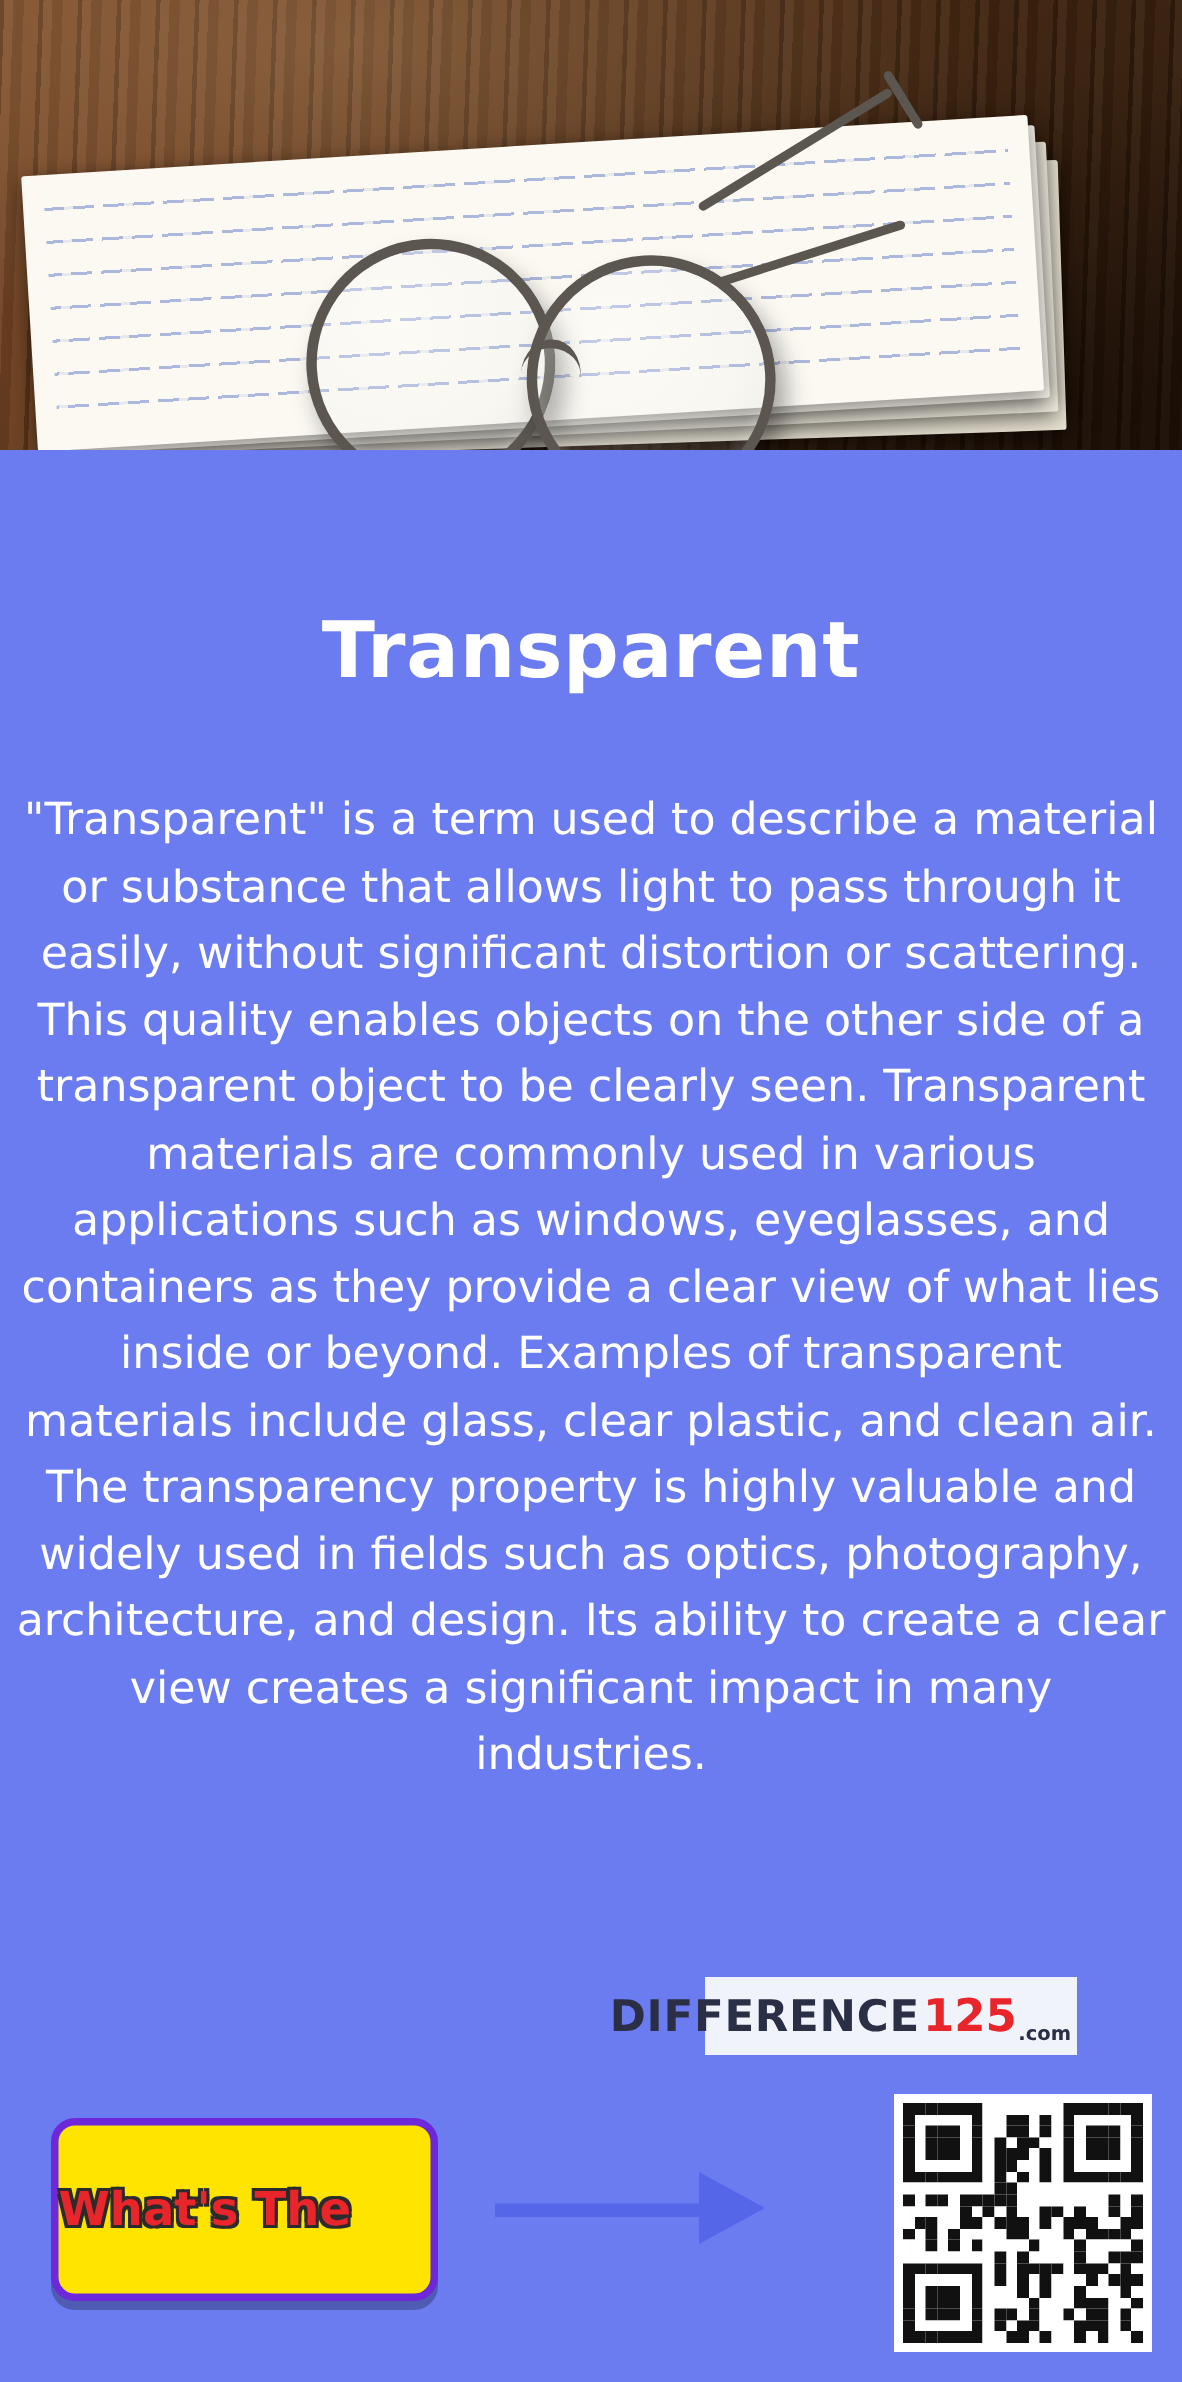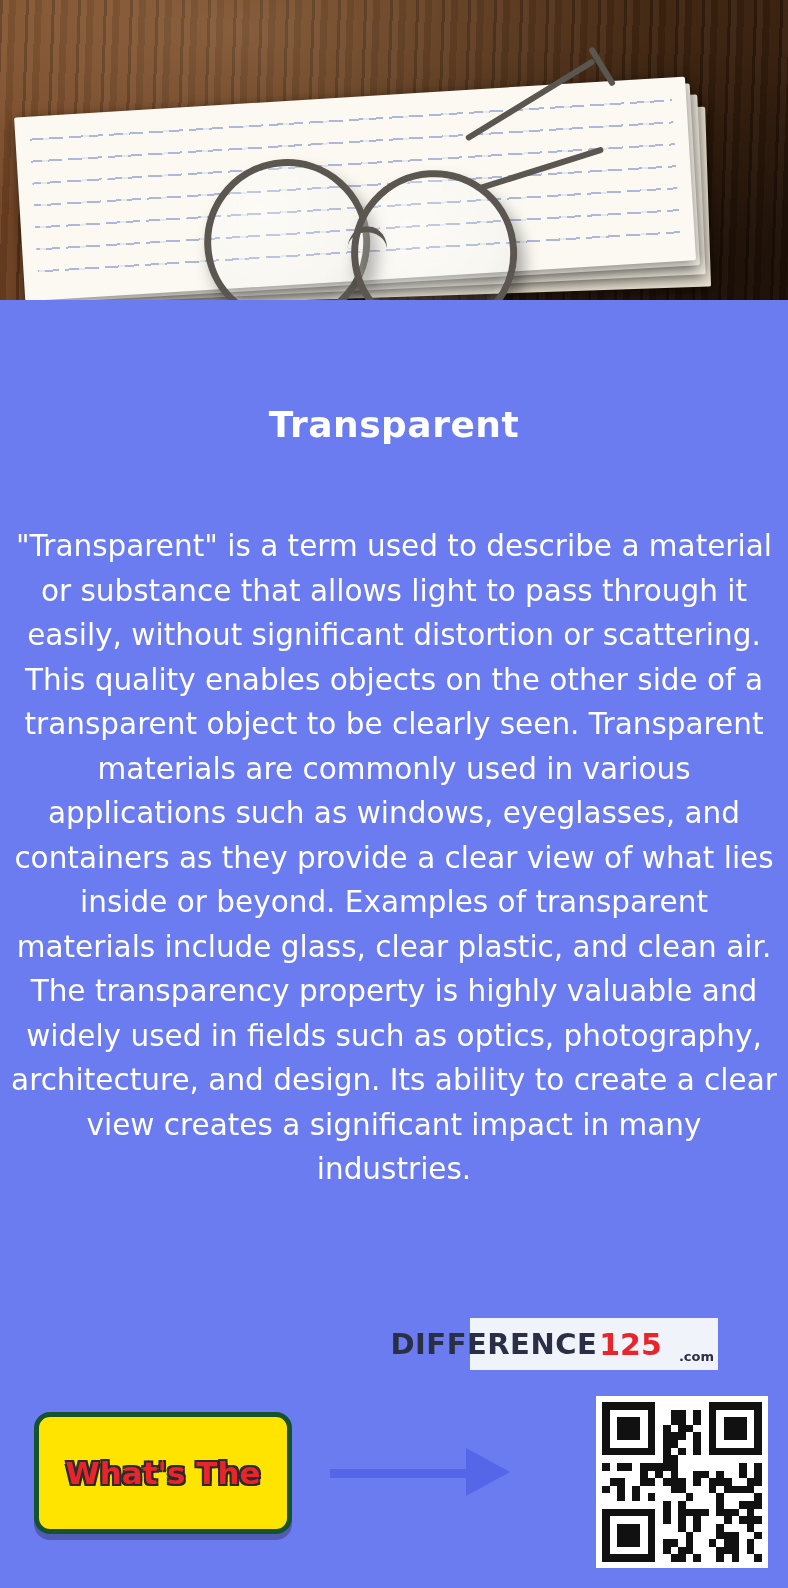--- a/index.html
+++ b/index.html
@@ -123,21 +123,21 @@
     transform: rotate(62deg);
   }
 
   
   .heading {
     position: absolute;
     left: 0;
     right: 0;
     top: 404px;
     text-align: center;
-    font-size: 36px;
+    font-size: 52px;
     font-weight: bold;
     color: #ffffff;
     letter-spacing: 0.5px;
   }
   .paragraph {
     position: absolute;
     left: 8px;
     right: 8px;
     top: 524px;
     color: #ffffff;
@@ -170,46 +170,46 @@
     font-size: 30px;
     font-weight: bold;
     color: #e8252a;
     margin-left: 2px;
   }
   .logo-com {
     font-size: 13px;
     font-weight: bold;
     color: #2a2f45;
     align-self: flex-end;
-    margin-left: 17px;
+    margin-left: 1px;
     margin-bottom: 6px;
   }
 
   
   .footer {
     position: absolute;
     left: 0;
     right: 0;
     bottom: 0;
     height: 190px;
     background: #6B7BF0;
   }
   .badge {
     position: absolute;
     left: 34px;
     top: 1412px;
     width: 248px;
     height: 112px;
     background: #FFE400;
-    border: 5px solid #14532d;
+    border: 5px solid #6d28d9;
     border-radius: 16px;
     box-shadow: 0 6px 0 rgba(0,0,0,0.25);
     display: flex;
     flex-direction: column;
-    align-items: center;
+    align-items: flex-start;
     justify-content: center;
   }
   .badge-line {
     color: #E8252A;
     font-size: 31px;
     font-weight: bold;
     line-height: 38px;
     text-shadow:
       -2px -2px 0 #2b2b2b, 2px -2px 0 #2b2b2b,
       -2px 2px 0 #2b2b2b, 2px 2px 0 #2b2b2b;

